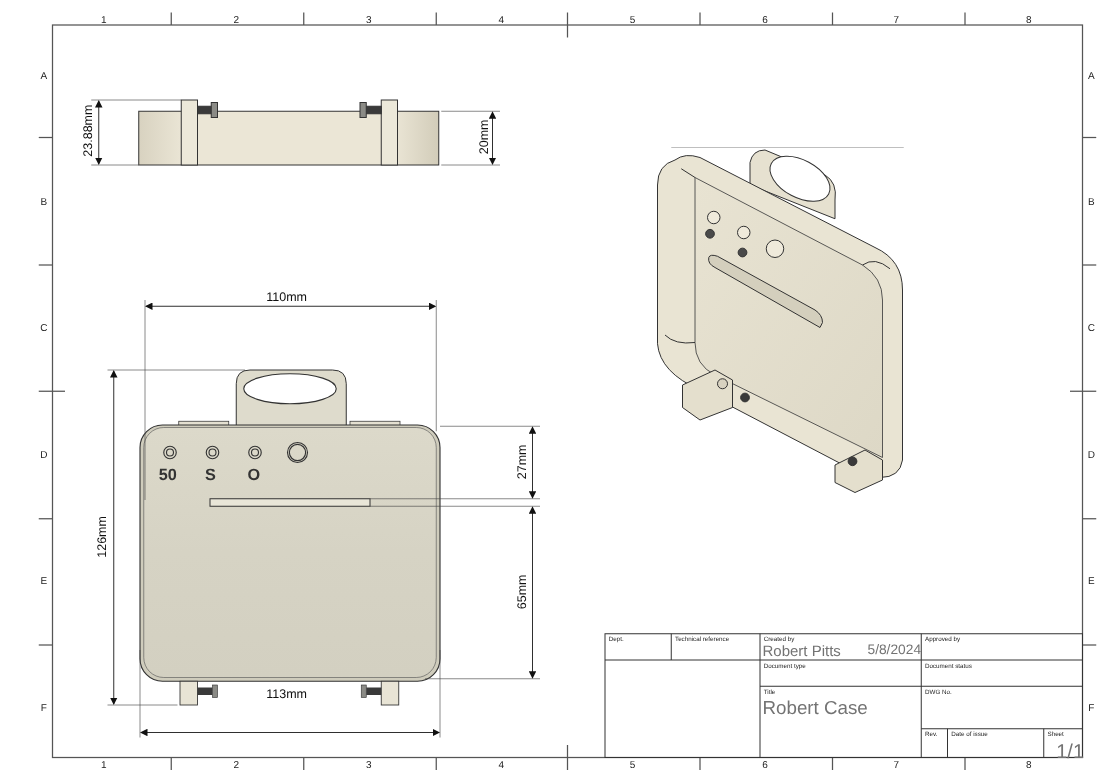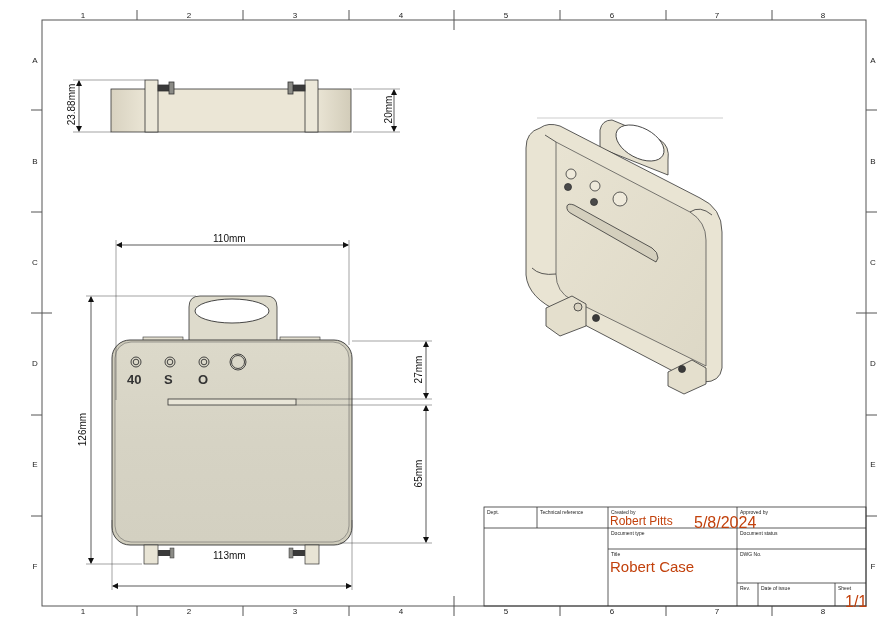--- a/index.html
+++ b/index.html
@@ -1,20 +1,20 @@
 <!DOCTYPE html>
 <html><head>
 <meta charset="utf-8">
 <style>
   html, body { margin:0; padding:0; background:#ffffff; }
   body { width:888px; height:625px; position:relative; overflow:hidden; font-family:"Liberation Sans", sans-serif; color:#1a1a1a; }
   .sheet { position:absolute; left:0; top:0; width:888px; height:625px; }
   .zone-label { position:absolute; font-size:8px; color:#222; text-align:center; width:12px; }
   .tb-label { position:absolute; left:2px; top:1px; font-size:5px; color:#222; white-space:nowrap; }
-  .tb-val { position:absolute; font-size:12px; color:#c2410c; white-space:nowrap; }
+  .tb-val { position:absolute; font-size:12px; color:#737373; white-space:nowrap; }
   .dim-text { position:absolute; font-size:10px; color:#111; white-space:nowrap; }
   .dim-v { transform:rotate(-90deg); transform-origin:center center; }
 </style>
 </head>
 <body>
 
 <div class="sheet">
 
   <svg width="888" height="625" viewBox="0 0 888 625" style="position:absolute;left:0;top:0;">
     <defs>
@@ -221,30 +221,30 @@
 
   <span class="dim-text dim-v" style="left:48px;top:99px;width:46px;text-align:center;">23.88mm</span>
   <span class="dim-text dim-v" style="left:368px;top:104px;width:40px;text-align:center;">20mm</span>
 
   <span class="dim-text" style="left:213px;top:233px;">110mm</span>
   <span class="dim-text" style="left:213px;top:550px;">113mm</span>
   <span class="dim-text dim-v" style="left:62px;top:424px;width:40px;text-align:center;">126mm</span>
   <span class="dim-text dim-v" style="left:398px;top:364px;width:40px;text-align:center;">27mm</span>
   <span class="dim-text dim-v" style="left:398px;top:468px;width:40px;text-align:center;">65mm</span>
 
-  <span style="position:absolute;left:127px;top:372px;font-size:13px;font-weight:bold;color:#333;">40</span>
+  <span style="position:absolute;left:127px;top:372px;font-size:13px;font-weight:bold;color:#333;">50</span>
   <span style="position:absolute;left:164px;top:372px;font-size:13px;font-weight:bold;color:#333;">S</span>
   <span style="position:absolute;left:198px;top:372px;font-size:13px;font-weight:bold;color:#333;">O</span>
 
   <div>
     <span class="tb-label" style="left:487px;top:509px;">Dept.</span>
     <span class="tb-label" style="left:540px;top:509px;">Technical reference</span>
     <span class="tb-label" style="left:611px;top:509px;">Created by</span>
     <span class="tb-val" style="left:610px;top:514px;font-size:12px;">Robert Pitts</span>
-    <span class="tb-val" style="left:694px;top:514px;font-size:16px;">5/8/2024</span>
+    <span class="tb-val" style="left:694px;top:514px;font-size:11px;">5/8/2024</span>
     <span class="tb-label" style="left:740px;top:509px;">Approved by</span>
     <span class="tb-label" style="left:611px;top:530px;">Document type</span>
     <span class="tb-label" style="left:740px;top:530px;">Document status</span>
     <span class="tb-label" style="left:611px;top:551px;">Title</span>
     <span class="tb-val" style="left:610px;top:558px;font-size:15px;">Robert Case</span>
     <span class="tb-label" style="left:740px;top:551px;">DWG No.</span>
     <span class="tb-label" style="left:740px;top:585px;">Rev.</span>
     <span class="tb-label" style="left:761px;top:585px;">Date of issue</span>
     <span class="tb-label" style="left:838px;top:585px;">Sheet</span>
     <span class="tb-val" style="left:845px;top:593px;font-size:16px;">1/1</span>

